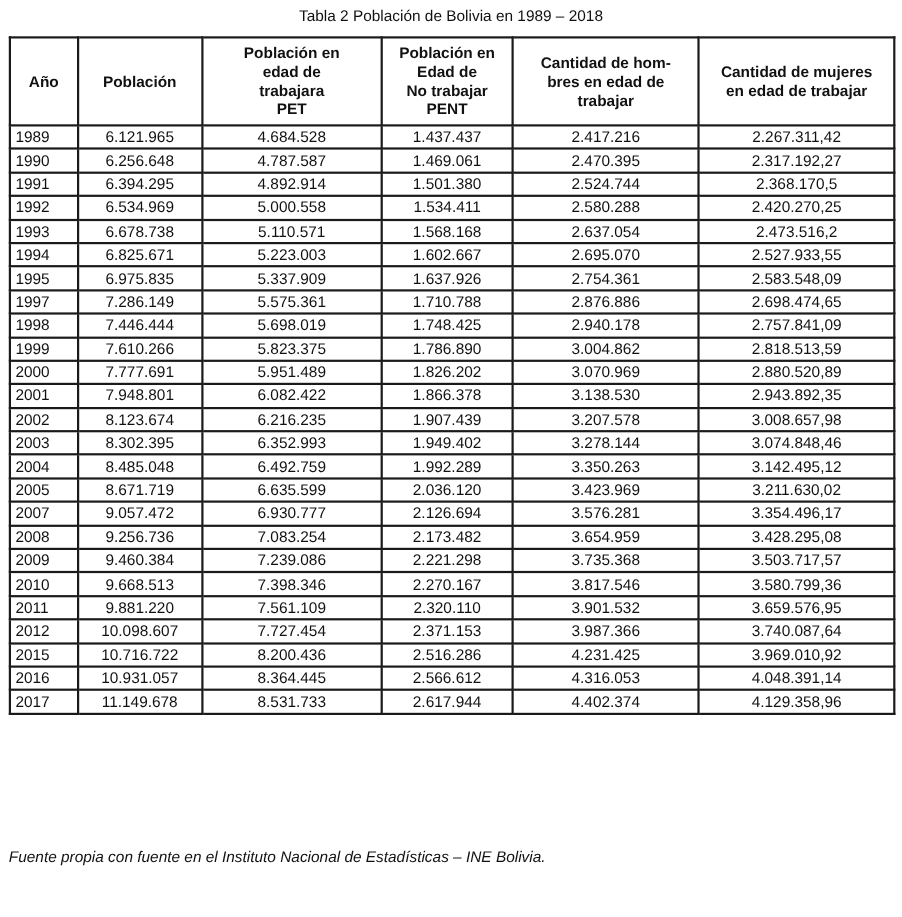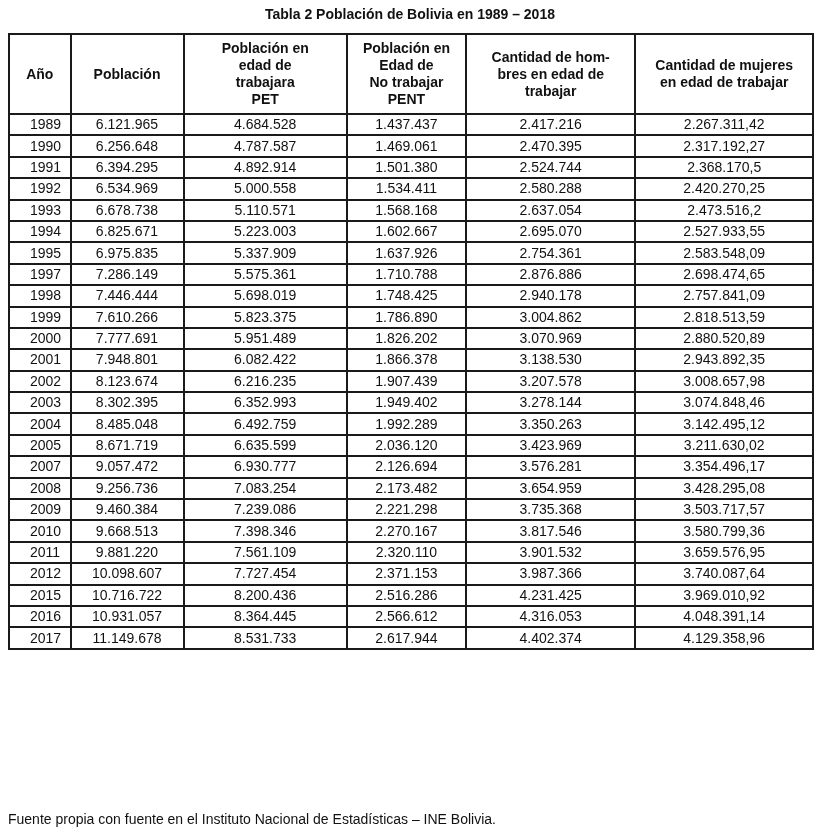--- a/index.html
+++ b/index.html
@@ -2,45 +2,45 @@
 <html><head>
 <meta charset="utf-8">
 <style>
   html, body { margin: 0; padding: 0; background: #ffffff; }
   body {
     width: 820px; height: 834px; position: relative; overflow: hidden;
     font-family: "Liberation Sans", sans-serif; color: #111;
   }
   .title {
     position: absolute; top: 6px; left: 0; width: 820px;
-    text-align: center; font-weight: bold; font-size: 14px; letter-spacing: 0;
+    text-align: center; font-weight: normal; font-size: 14px; letter-spacing: 0;
   }
   table.data {
     position: absolute; top: 33px; left: 8px;
     width: 806px; border-collapse: collapse; table-layout: fixed;
   }
   table.data th, table.data td {
     border: 2px solid #1a1a1a; padding: 0;
   }
   table.data th {
     font-weight: bold; font-size: 14px; line-height: 17px; height: 78px;
     text-align: center; vertical-align: middle;
   }
   table.data td {
     font-size: 14px; height: 19.4px; line-height: 19px; text-align: center;
   }
-  table.data td.year { text-align: left; padding-left: 20px; }
+  table.data td.year { text-align: left; padding-left: 4px; }
   col.c0 { width: 61px; }
   col.c1 { width: 112px; }
   col.c2 { width: 162px; }
   col.c3 { width: 118px; }
   col.c4 { width: 168px; }
   col.c5 { width: 176px; }
   .footnote {
-    position: absolute; top: 811px; left: 8px; font-size: 14px;
+    position: absolute; top: 771px; left: 8px; font-size: 14px; font-style: italic;
   }
 </style>
 </head>
 <body>
 
 <div class="title">Tabla 2 Población de Bolivia en 1989 – 2018</div>
 
 <table class="data">
   <colgroup>
     <col class="c0">

